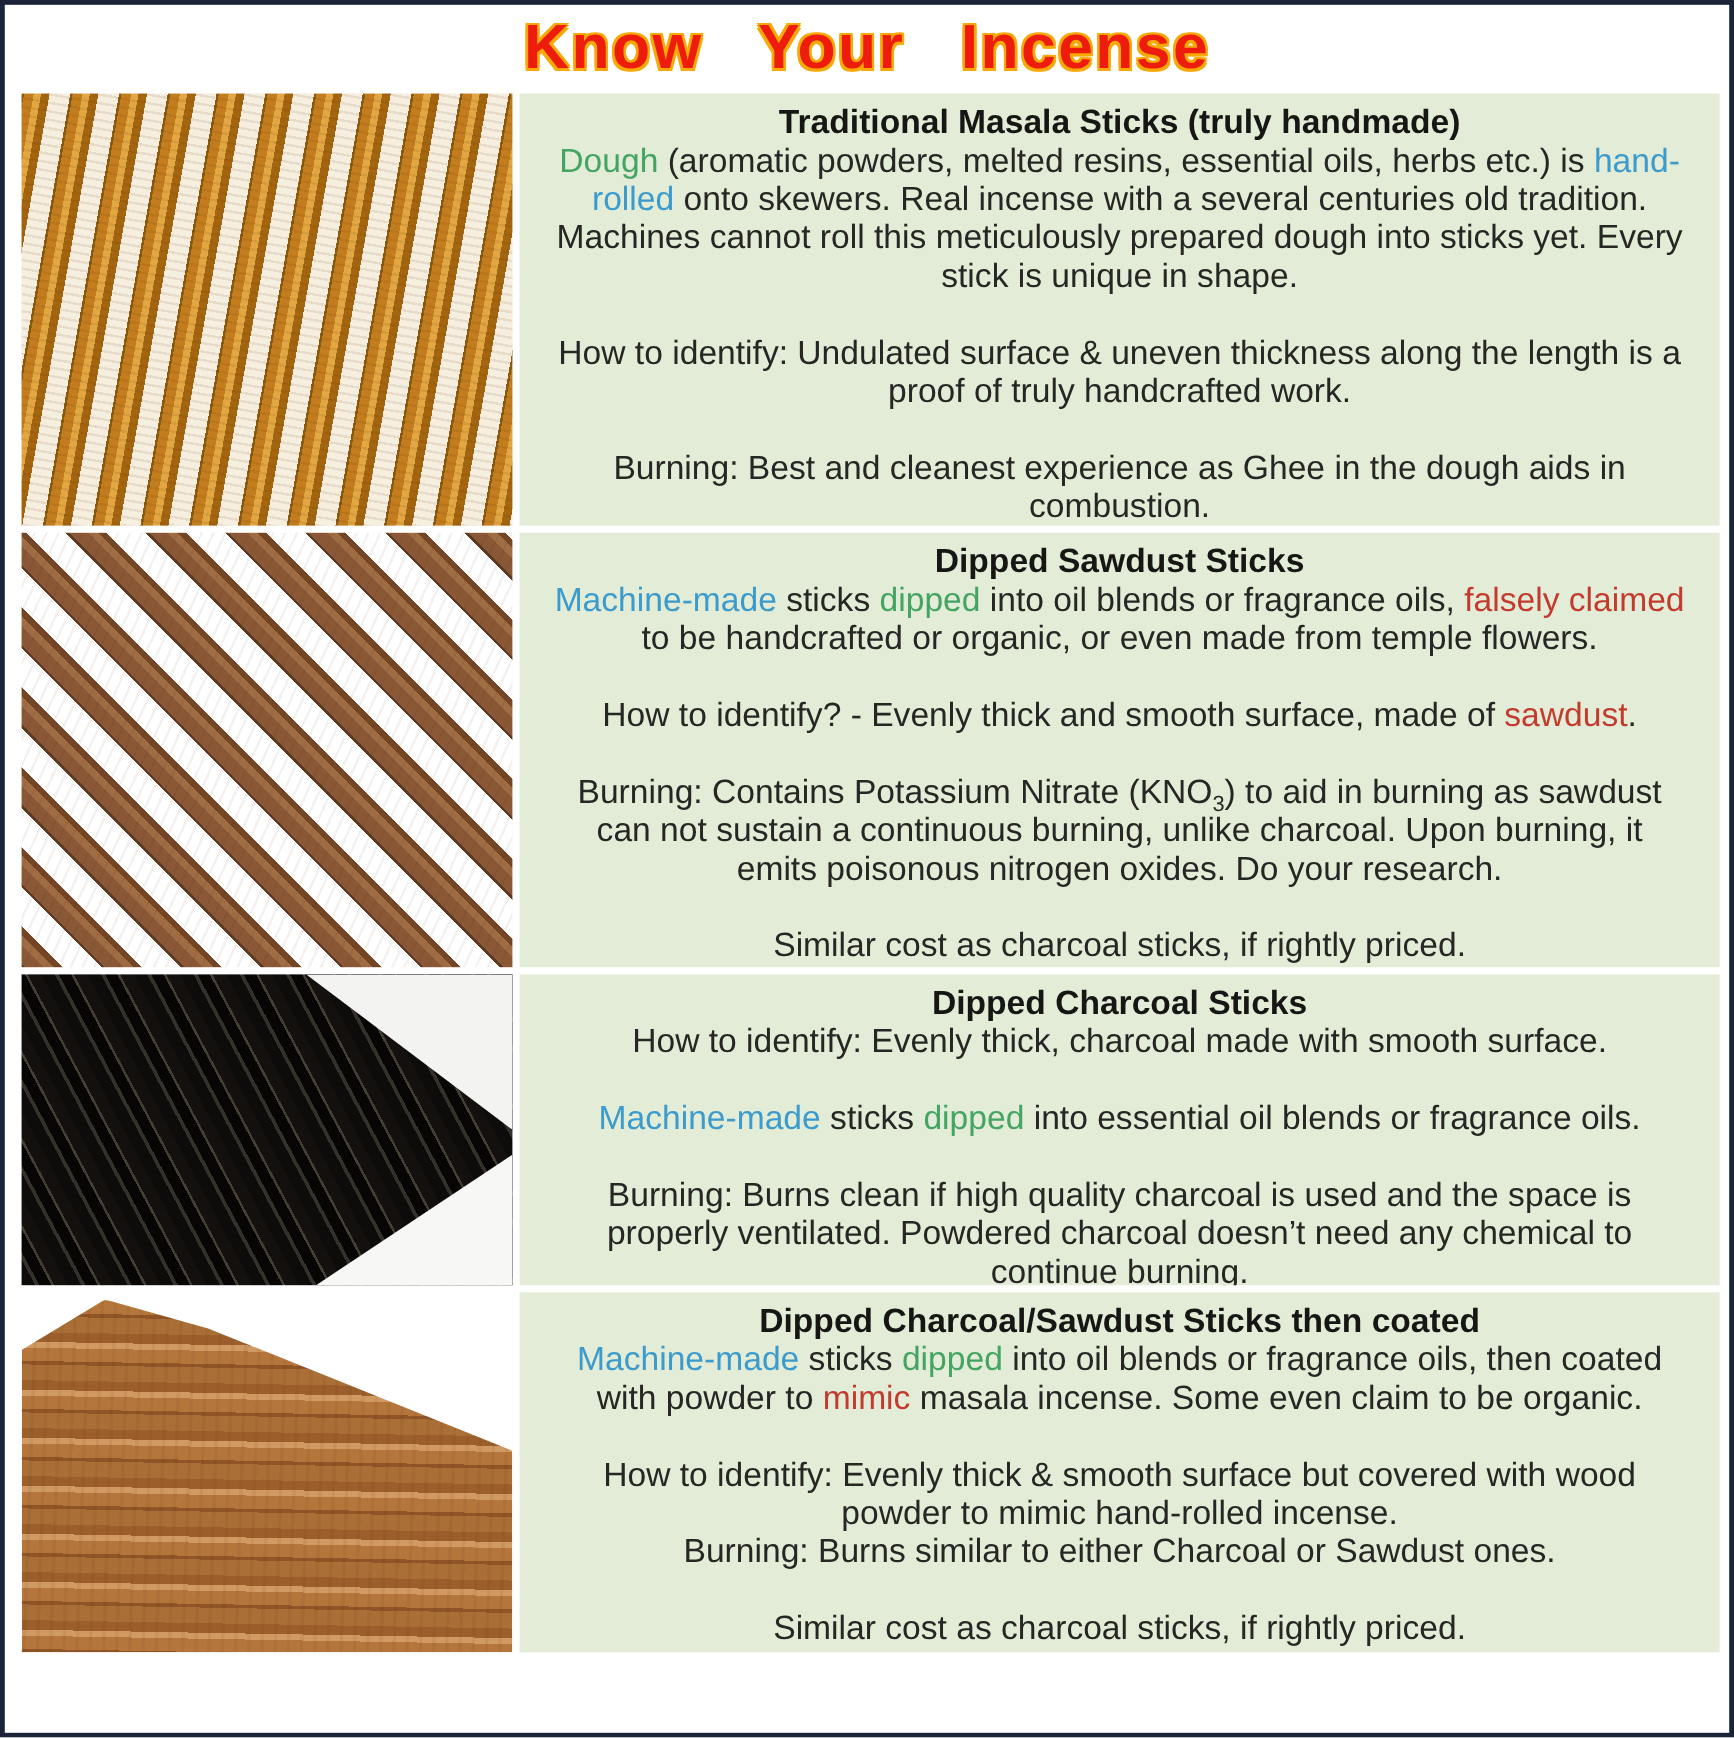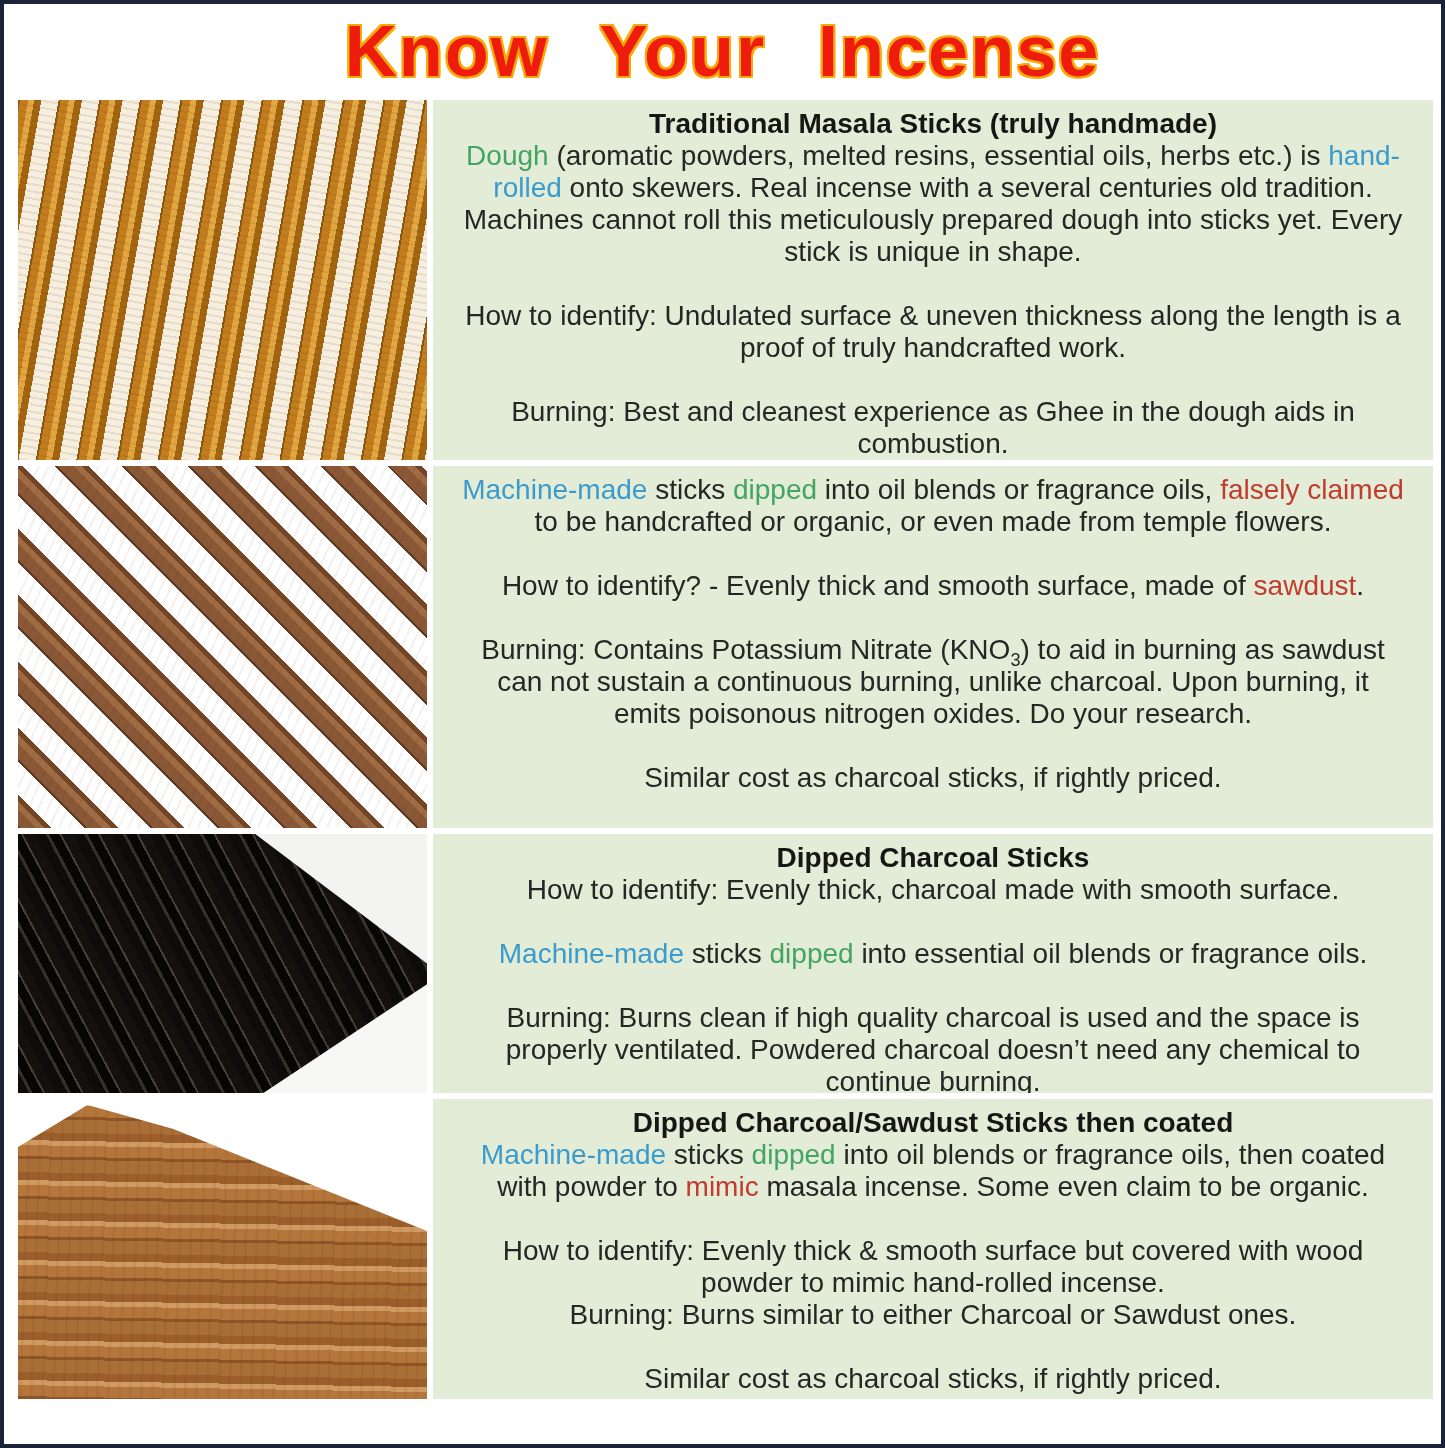--- a/index.html
+++ b/index.html
@@ -17,21 +17,21 @@
   #poster{
     width:1445px;height:1448px;
     background:#fff;
     border:4px solid var(--frame);
     overflow:hidden;
     font-family:"Liberation Sans",sans-serif;
   }
   .title{
     margin:6px 0 8px;
     text-align:center;
-    font-size:72px;
+    font-size:52px;
     font-weight:bold;
     letter-spacing:2px;
     word-spacing:30px;
     color:var(--title-red);
     text-shadow:
       -2px -2px 0 var(--title-outline), 2px -2px 0 var(--title-outline),
       -2px  2px 0 var(--title-outline), 2px  2px 0 var(--title-outline),
        0   -2px 0 var(--title-outline), 0    2px 0 var(--title-outline),
       -2px  0   0 var(--title-outline), 2px  0   0 var(--title-outline);
   }
@@ -122,20 +122,21 @@
         <div class="panel">
           <div class="hdr">Traditional Masala Sticks (truly handmade)</div>
           <p><span class="c-green">Dough</span><span> (aromatic powders, melted resins, essential oils, herbs etc.) is </span><span class="c-blue">hand-rolled</span><span> onto skewers. Real incense with a several centuries old tradition. Machines cannot roll this meticulously prepared dough into sticks yet. Every stick is unique in shape.</span></p>
           <p><span>How to identify:  Undulated surface &amp; uneven thickness along the length is a proof of truly handcrafted work.</span></p>
           <p><span>Burning: Best and cleanest experience as Ghee in the dough aids in combustion.</span></p>
         </div>
       </div>
       <div class="row row-1">
         <div class="photo photo-sawdust"></div>
         <div class="panel">
+          <div class="hdr">Dipped Sawdust Sticks</div>
           <p><span class="c-blue">Machine-made</span><span> sticks </span><span class="c-green">dipped</span><span> into oil blends or fragrance oils, </span><span class="c-red">falsely claimed</span><span> to be handcrafted or organic, or even made from temple flowers.</span></p>
           <p><span>How to identify? -  Evenly thick and smooth surface, made of </span><span class="c-red">sawdust</span><span>.</span></p>
           <p><span>Burning:  Contains Potassium Nitrate (KNO</span><sub>3</sub><span>) to aid in burning as sawdust can not sustain a continuous burning, unlike charcoal. Upon burning, it emits poisonous nitrogen oxides. Do your research.</span></p>
           <p><span>Similar cost as charcoal sticks, if rightly priced.</span></p>
         </div>
       </div>
       <div class="row row-2">
         <div class="photo photo-charcoal"></div>
         <div class="panel">
           <div class="hdr">Dipped Charcoal Sticks</div>

